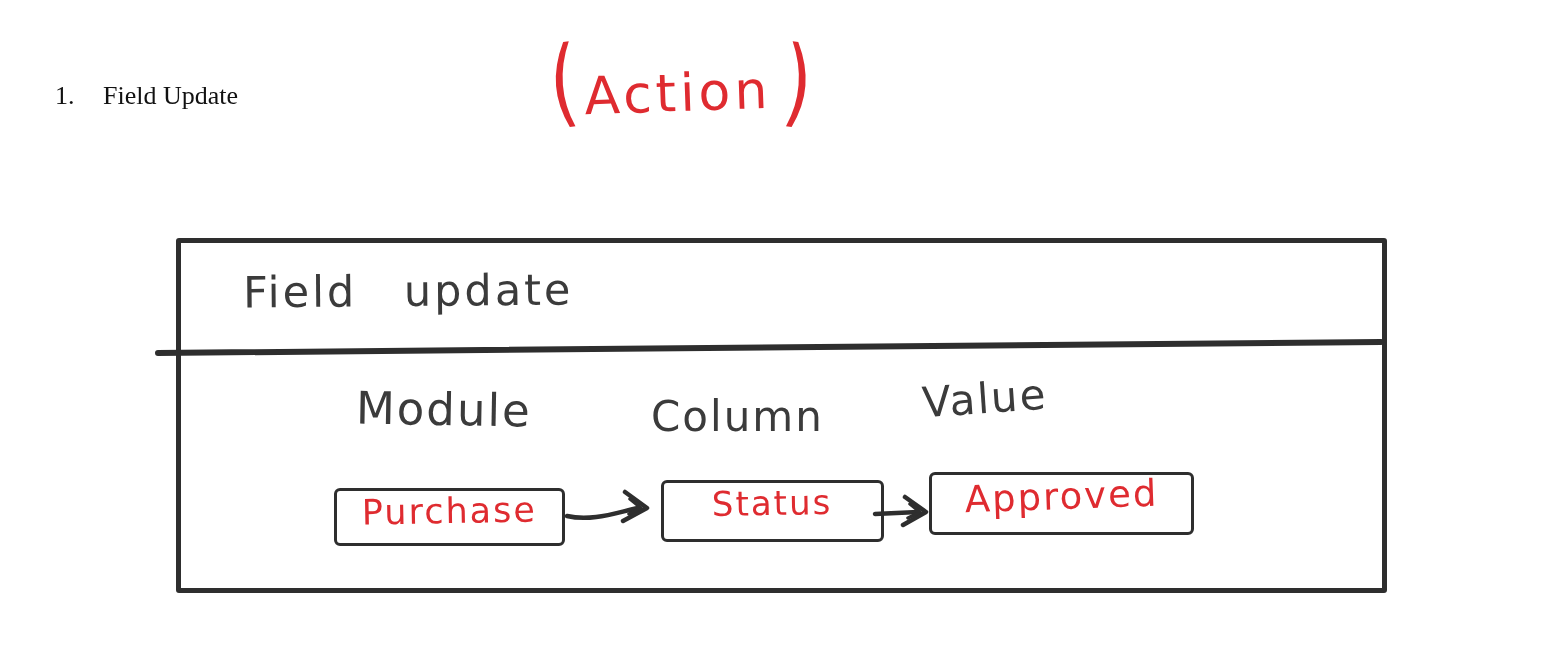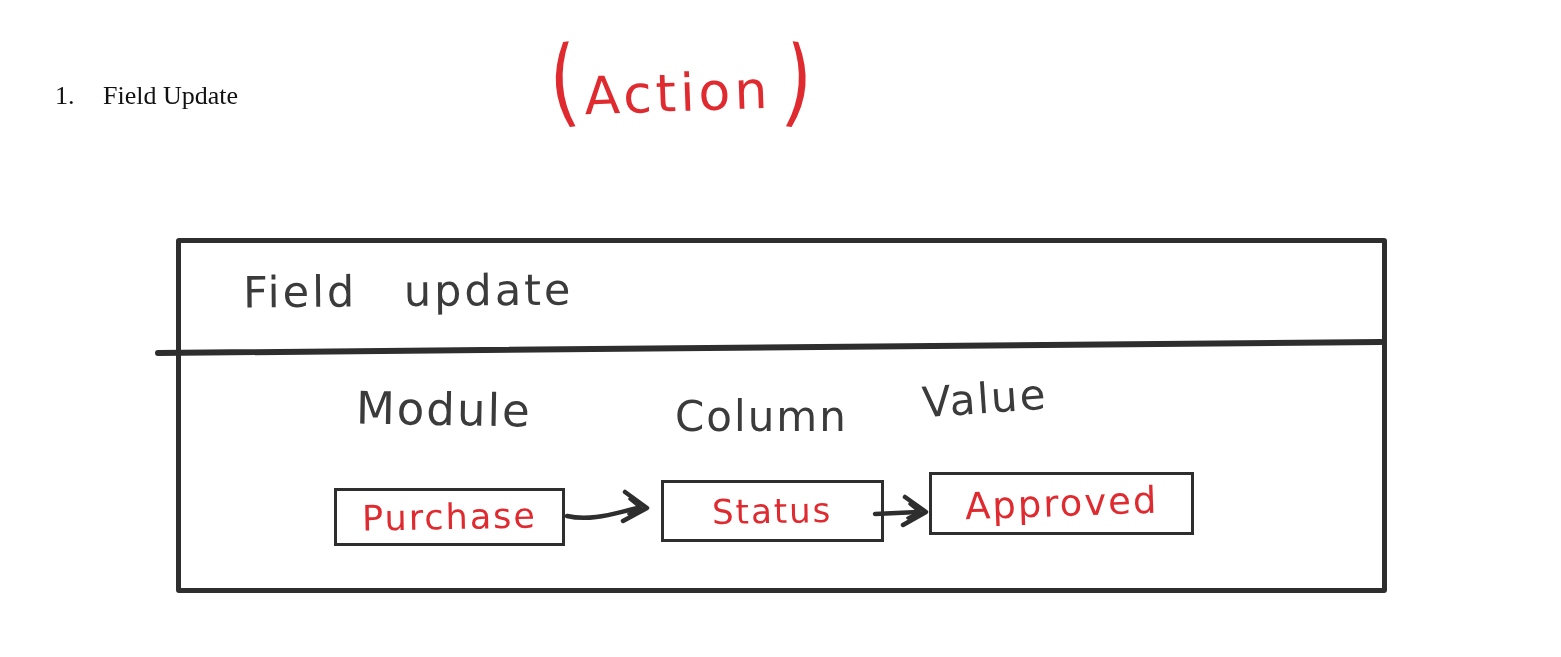--- a/index.html
+++ b/index.html
@@ -76,30 +76,29 @@
   .hand { font-family: "DejaVu Sans", sans-serif; }
 
   
   .col-label {
     position: absolute;
     color: #3b3b3b;
     letter-spacing: 2px;
     white-space: nowrap;
   }
   .col-label.module { left: 356px; top: 383px; font-size: 45px; transform: rotate(1deg); }
-  .col-label.column { left: 651px; top: 392px; font-size: 42px; margin-left: 24px; }
+  .col-label.column { left: 651px; top: 392px; font-size: 42px; }
   .col-label.value  { left: 922px; top: 374px; font-size: 42px; transform: rotate(-4deg); }
 
   
   .node {
     position: absolute;
     border: 3px solid #2e2e2e;
-    border-radius: 0;
+    border-radius: 6px;
     display: flex;
-    align-items: center;
     justify-content: center;
     color: #df2b30;
     background: #ffffff;
   }
   .node .node-text { letter-spacing: 2px; white-space: nowrap; }
   .node.purchase { left: 334px; top: 488px; width: 231px; height: 58px; font-size: 35px; }
   .node.purchase .node-text { transform: rotate(-1deg); }
   .node.status   { left: 649px; top: 480px; width: 223px; height: 62px; font-size: 34px; margin-left: 12px; }
   .node.status   .node-text { transform: rotate(-1deg); }
   .node.approved { left: 929px; top: 472px; width: 265px; height: 63px; font-size: 37px; }

